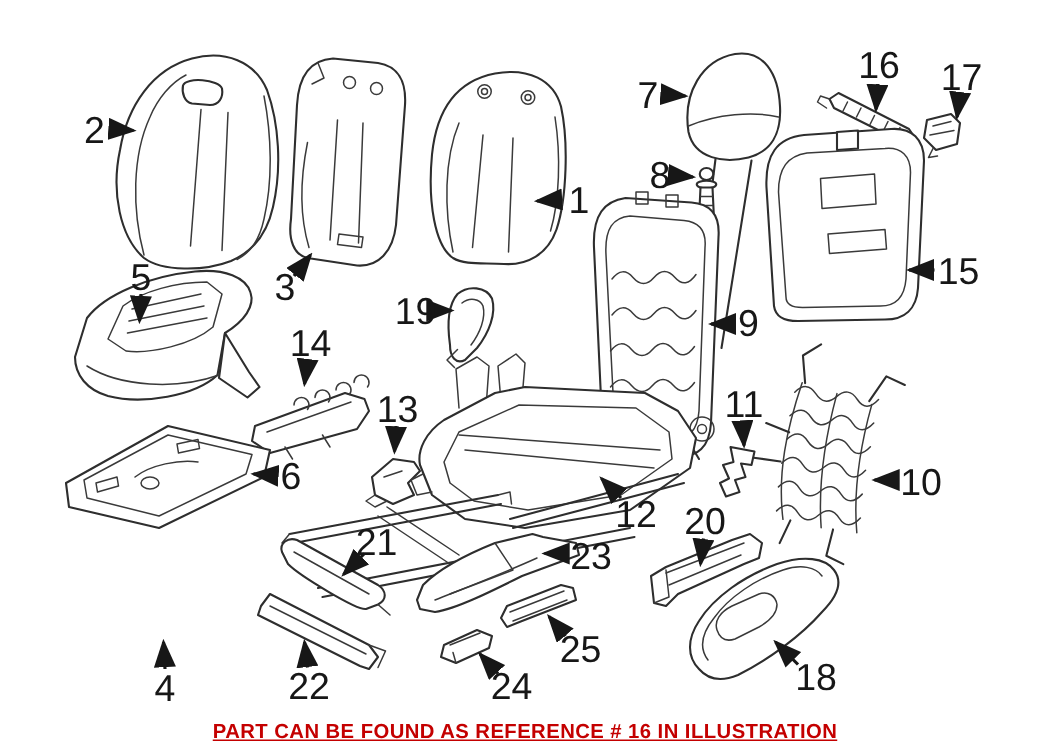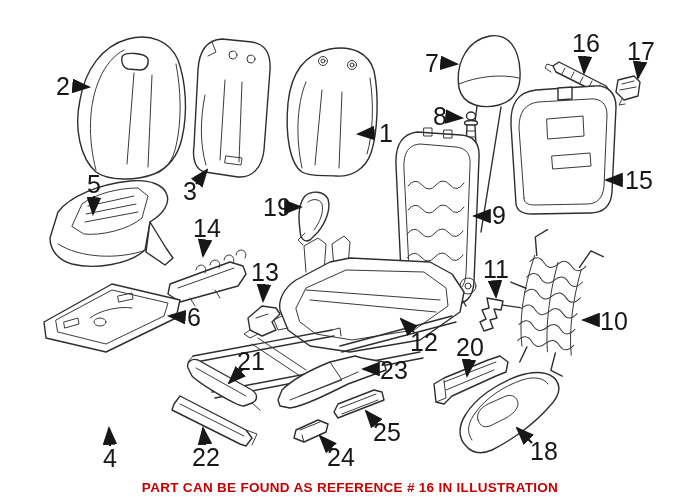--- a/index.html
+++ b/index.html
@@ -8,21 +8,21 @@
     font-family:"Liberation Sans", sans-serif; overflow:hidden;
   }
   svg { display:block; }
   .ln   { fill:none; stroke:#2e2e2e; stroke-width:1.4; stroke-linejoin:round; stroke-linecap:round; }
   .lnw  { fill:#ffffff; stroke:#2e2e2e; stroke-width:1.4; stroke-linejoin:round; stroke-linecap:round; }
   .thin { fill:none; stroke:#3a3a3a; stroke-width:1; stroke-linejoin:round; stroke-linecap:round; }
   .num  { font-family:"Liberation Sans", sans-serif; font-size:25px; fill:#171717; text-anchor:middle; }
   .arrow{ stroke:#171717; stroke-width:2.1; fill:none; marker-end:url(#ah); }
   .caption {
     position:absolute; left:0; top:480px; width:700px; text-align:center;
-    font-weight:bold; font-size:13.5px; letter-spacing:0.3px; color:#c40000;
+    font-weight:bold; font-size:13.5px; letter-spacing:0.3px; color:#c40000;text-decoration:underline;
   }
 </style>
 </head>
 <body>
 
 <div class="stage">
 <svg width="700" height="501" viewBox="0 0 700 501">
   <defs>
     <marker id="ah" markerWidth="9" markerHeight="7" refX="8" refY="3.5" orient="auto">
       <path d="M0,0 L9,3.5 L0,7 Z" fill="#171717"></path>

